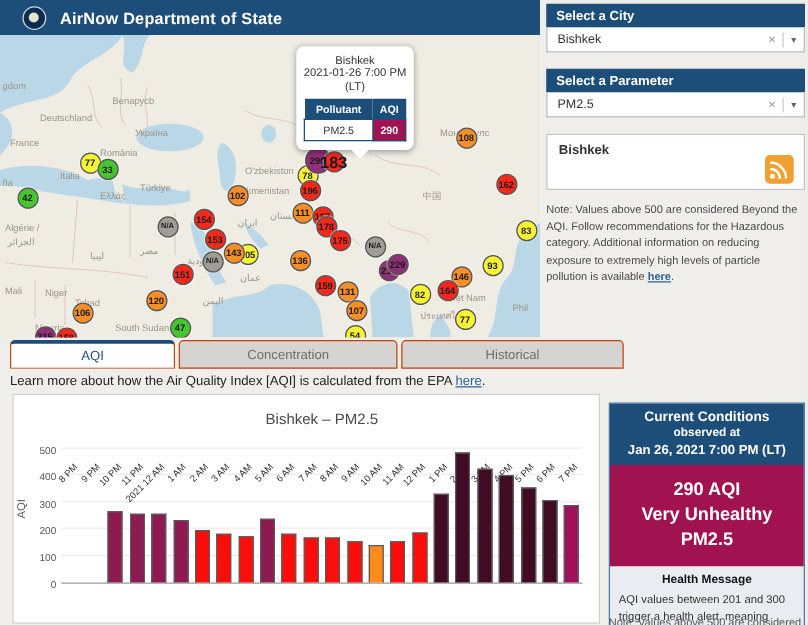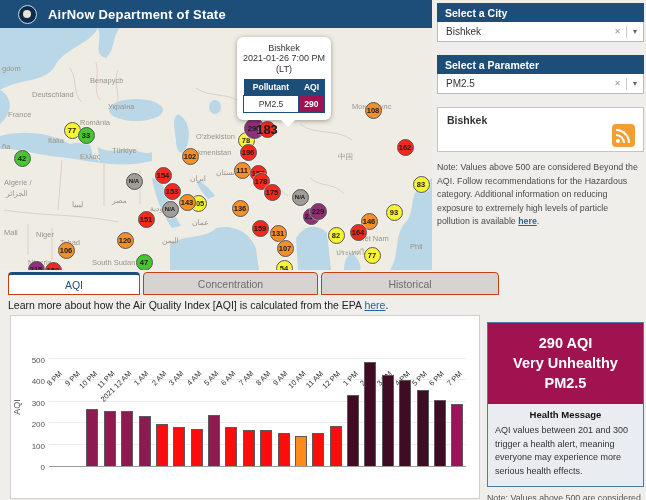--- a/index.html
+++ b/index.html
@@ -254,20 +254,21 @@
 
   <div id="tabs">
     <div class="tab on" style="left:8px;   width:132px">AQI</div>
     <div class="tab off" style="left:143px; width:175px">Concentration</div>
     <div class="tab off" style="left:321px; width:178px">Historical</div>
   </div>
 
   <div id="learn"><span>Learn more about how the Air Quality Index [AQI] is calculated from the EPA </span><a class="lnk2" href="#">here</a><span>.</span></div>
 
   <div id="chart">
+    <div id="chart-title">Bishkek – PM2.5</div>
     <div id="ylab">AQI</div>
     <div id="plot">
         <span class="ytick" style="top: 103px;">0</span>
         <div class="grid" style="bottom: 21.4px;"></div>
         <span class="ytick" style="top: 81.6px;">100</span>
         <div class="grid" style="bottom: 42.8px;"></div>
         <span class="ytick" style="top: 60.2px;">200</span>
         <div class="grid" style="bottom: 64.2px;"></div>
         <span class="ytick" style="top: 38.8px;">300</span>
         <div class="grid" style="bottom: 85.6px;"></div>
@@ -317,20 +318,25 @@
         <span class="xt" style="right: 43.4375px;">5 PM</span>
         <div class="bar" style="left: 367.562px; height: 75.97px; background: rgb(63, 12, 36);"></div>
         <span class="xt" style="right: 26.0625px;">6 PM</span>
         <div class="bar" style="left: 384.938px; height: 66.34px; background: rgb(63, 12, 36);"></div>
         <span class="xt" style="right: 8.6875px;">7 PM</span>
         <div class="bar" style="left: 402.312px; height: 62.06px; background: rgb(160, 17, 92);"></div>
       </div>
   </div>
 
   <div id="cond">
+    <div id="cond-hd">
+      <div class="l1">Current Conditions</div>
+      <div class="l2">observed at</div>
+      <div class="l3">Jan 26, 2021 7:00 PM (LT)</div>
+    </div>
     <div id="cond-bn">
       <div>290 AQI</div>
       <div>Very Unhealthy</div>
       <div>PM2.5</div>
     </div>
     <div id="cond-hm">
       <div class="t">Health Message</div>
       <div class="b">AQI values between 201 and 300 trigger a health alert, meaning everyone may experience more serious health effects.</div>
     </div>
   </div>

